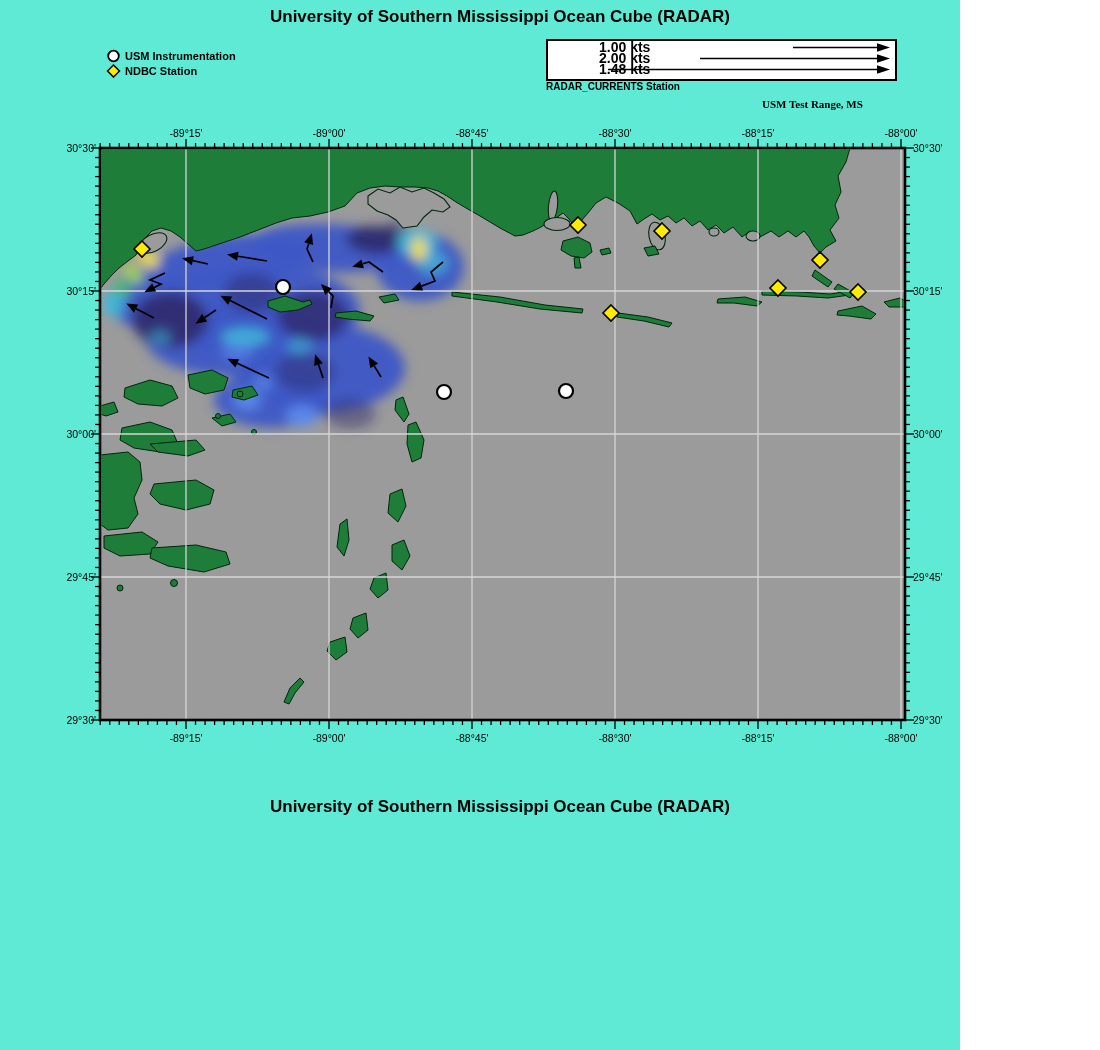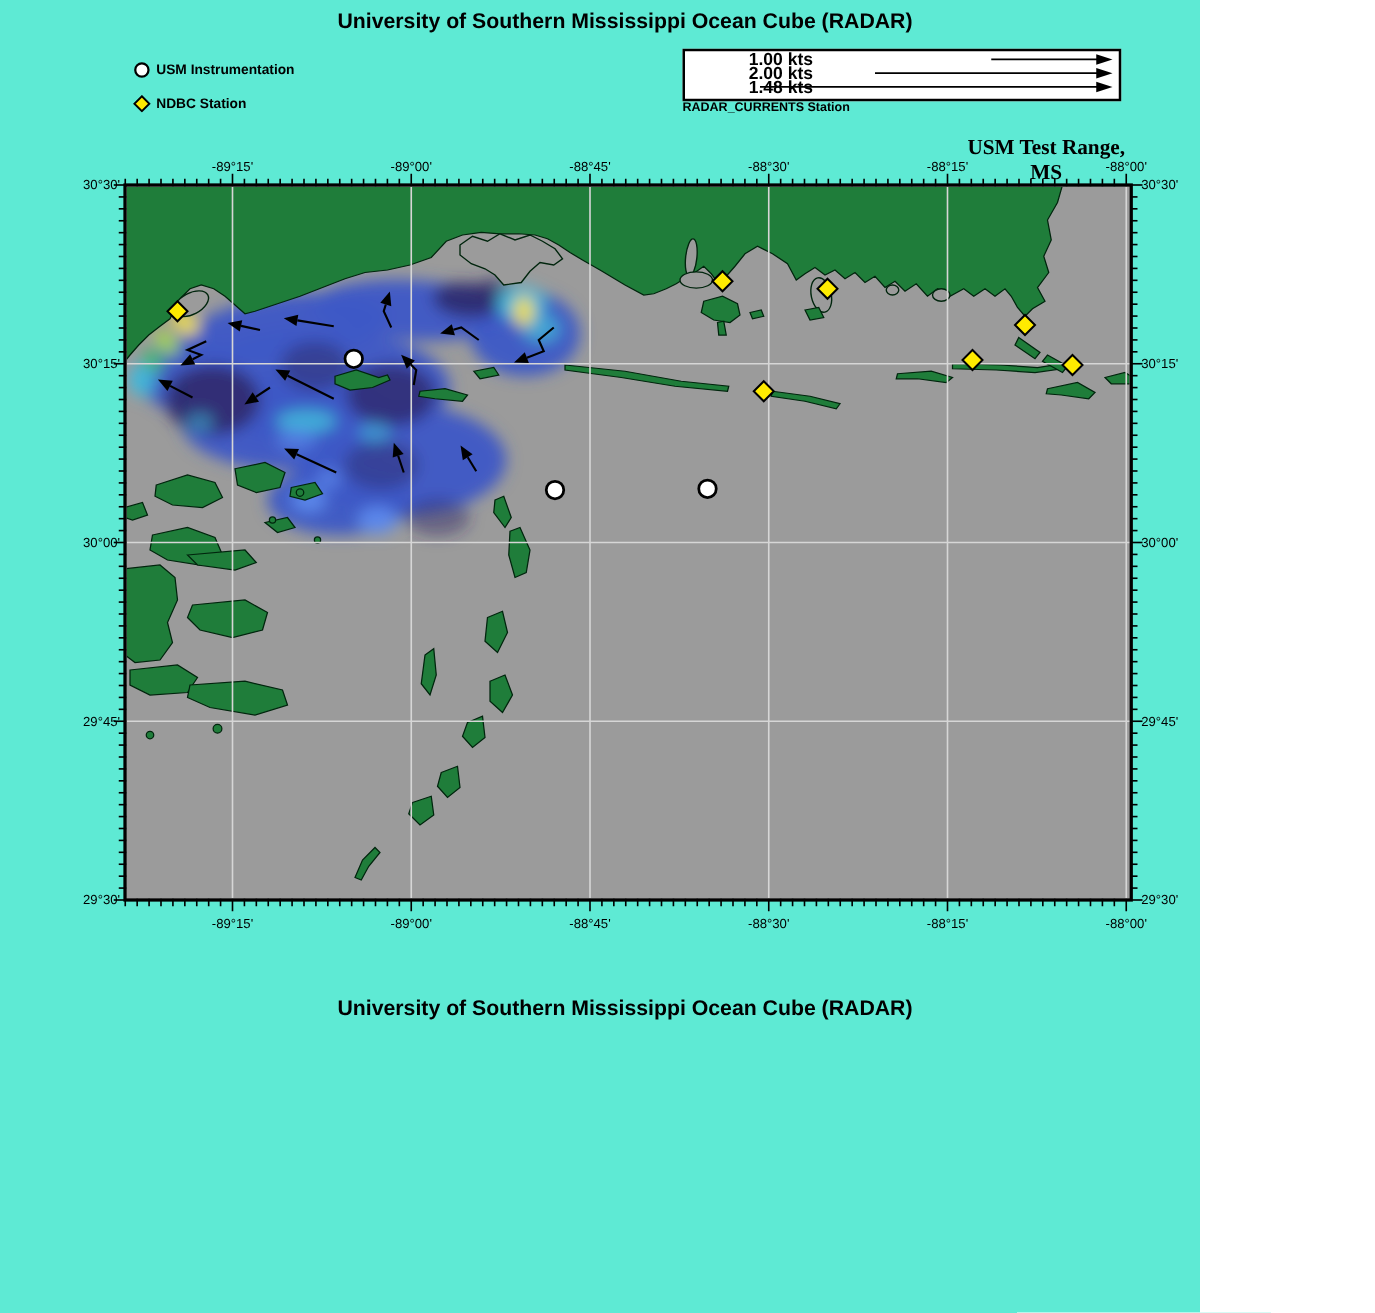--- a/index.html
+++ b/index.html
@@ -6,39 +6,39 @@
   .page{position:relative;width:960px;height:1050px;background:#5eead4;overflow:hidden;
         font-family:"Liberation Sans",sans-serif;}
   .abs{position:absolute;}
   .title{width:1000px;left:0;text-align:center;font-weight:bold;font-size:17px;color:#000;}
   .legend-row{display:flex;align-items:center;gap:4px;font-weight:bold;font-size:11px;color:#000;margin-top:12px;}
   .vbox{left:546px;top:39px;width:347px;height:38px;border:2px solid #000;background:#fff;}
   .vlabel{position:absolute;left:4px;font-weight:bold;font-size:14px;line-height:11px;color:#000;margin-left:47px;}
   .caption{left:546px;top:81px;font-weight:bold;font-size:10px;color:#000;}
   .subtitle{width:1000px;left:0;top:99px;text-align:center;font-family:"Liberation Serif",serif;
             font-weight:bold;font-size:15.5px;color:#000;}
-  .region{left:762px;top:108px;width:150px;text-align:center;font-family:"Liberation Serif",serif;
-          font-weight:bold;font-size:17px;color:#000;}
+  .region{left:762px;top:98px;width:150px;font-family:"Liberation Serif",serif;
+          font-weight:bold;font-size:11px;color:#000;}
   svg text{font-family:"Liberation Sans",sans-serif;}
 </style>
 </head>
 <body>
 
 <div class="page">
 
   <div class="abs title" style="top:7px">University of Southern Mississippi Ocean Cube (RADAR)</div>
 
   <div class="abs" style="left:106px;top:37px">
     <div class="legend-row">
       <svg width="15" height="14">
           <circle cx="7.5" cy="7" r="5.3" fill="#ffffff" stroke="#000" stroke-width="1.8"></circle>
         </svg>
       <span>USM Instrumentation</span>
     </div>
-    <div class="legend-row" style="margin-top:13px">
+    <div class="legend-row" style="margin-top:1px">
       <svg width="15" height="14">
           <path d="M7.5,1 L13.5,7 L7.5,13 L1.5,7 Z" fill="#ffeb00" stroke="#000" stroke-width="1.5"></path>
         </svg>
       <span>NDBC Station</span>
     </div>
   </div>
 
   <div class="abs vbox">
     <div class="vlabel" style="top:1px">1.00 kts</div>
     <div class="vlabel" style="top:12px">2.00 kts</div>

